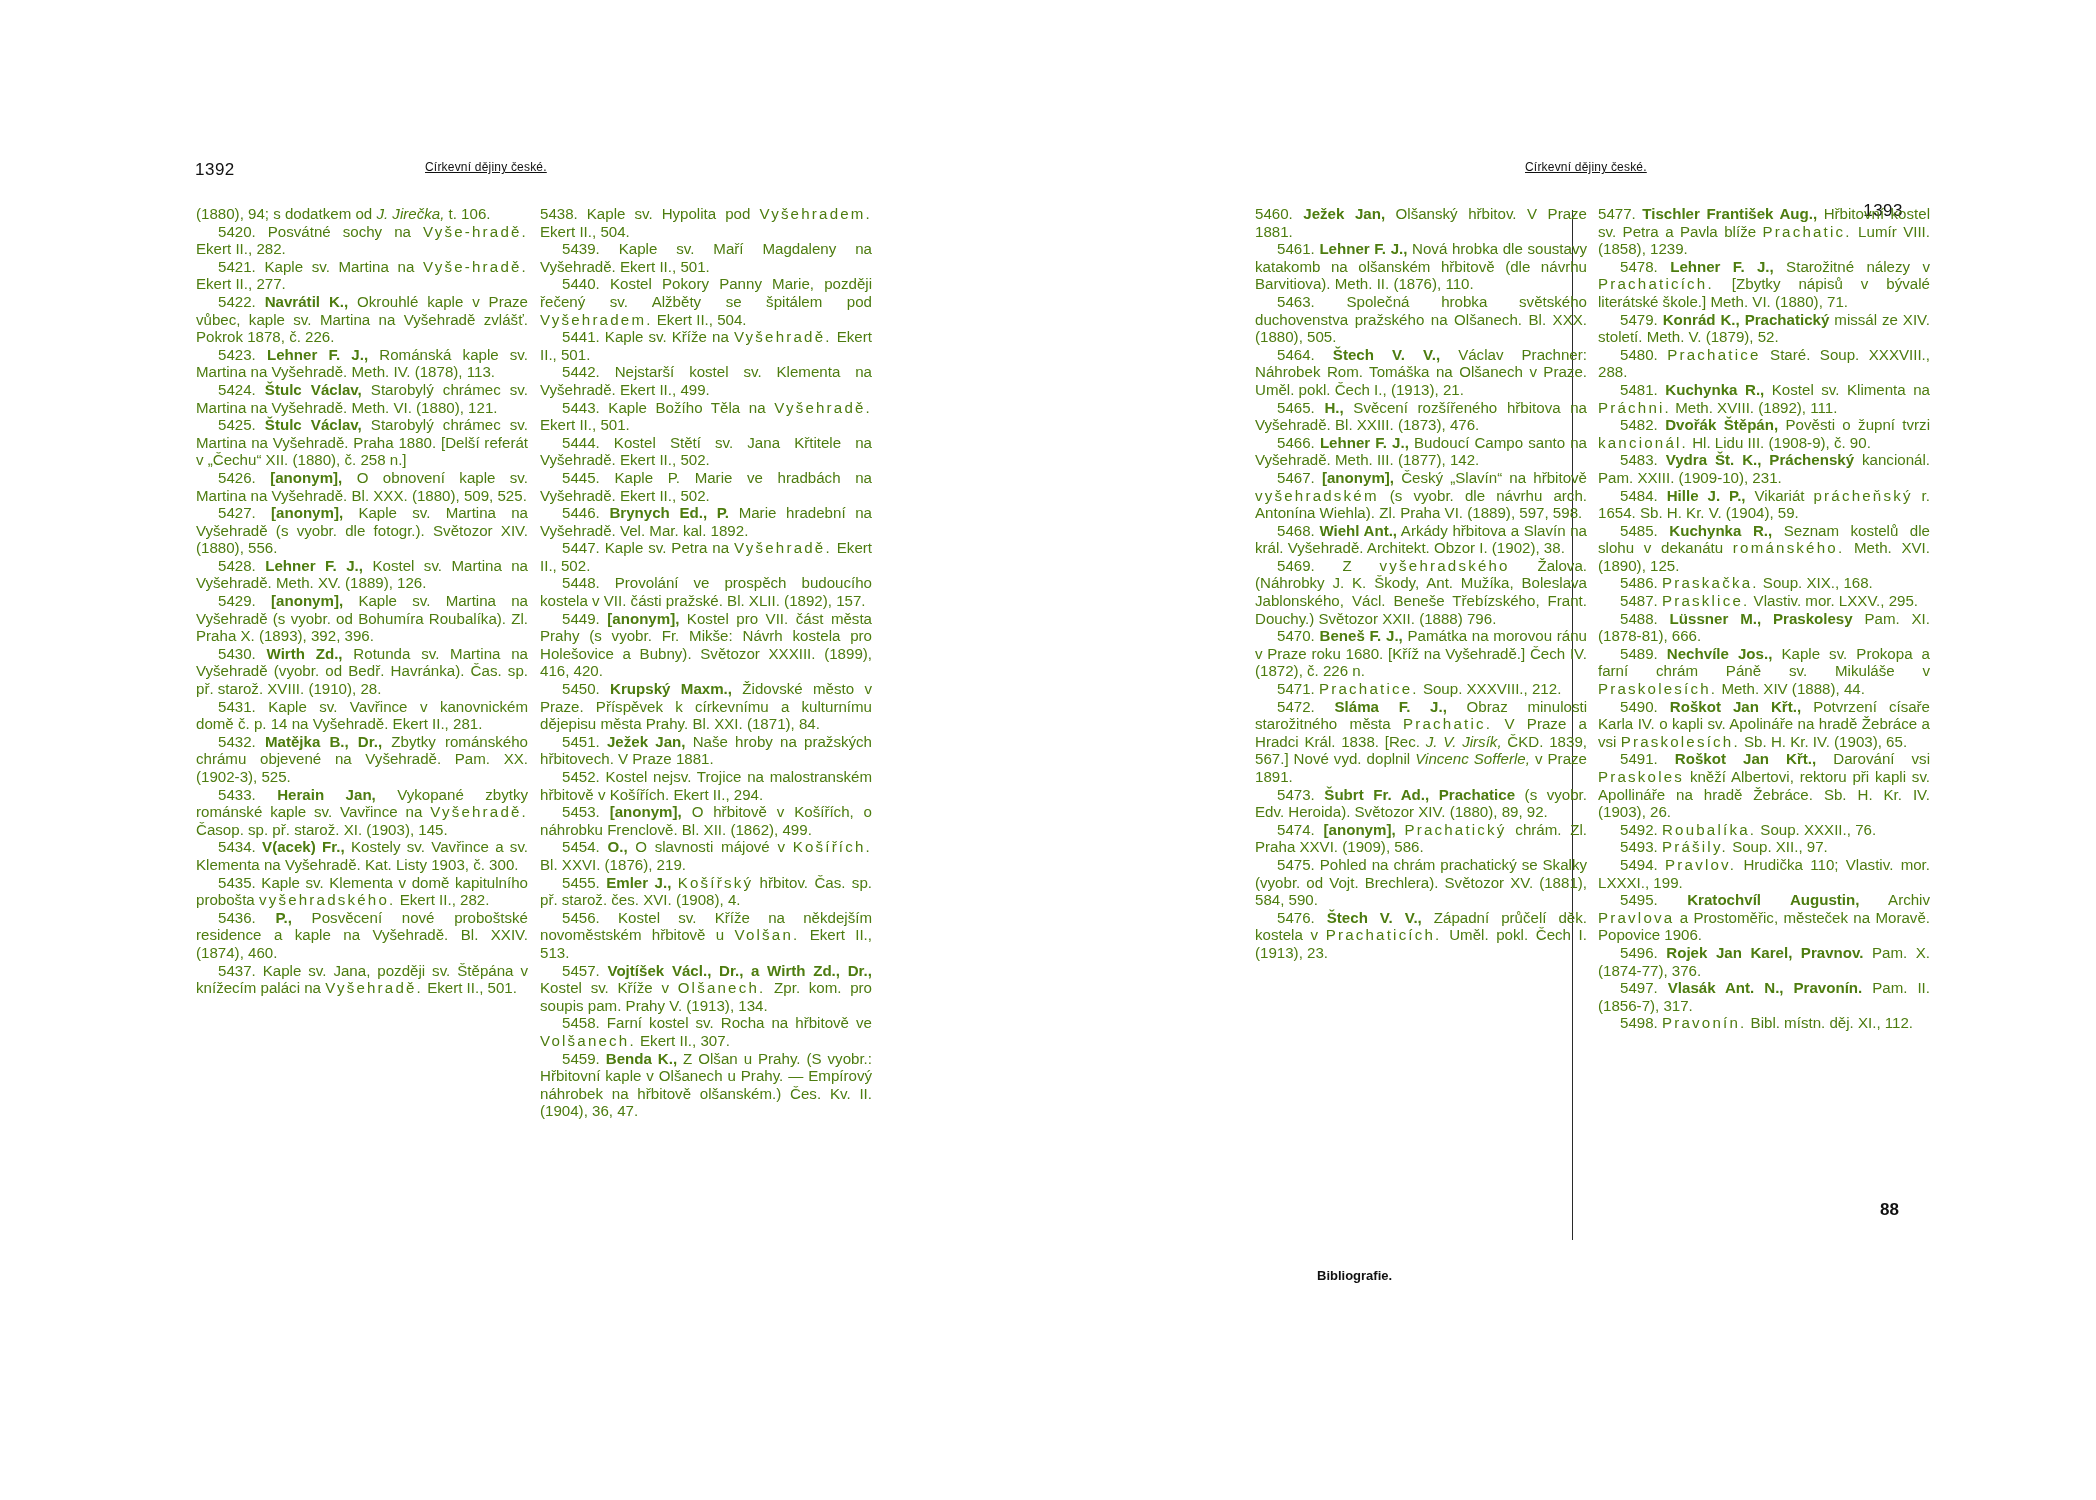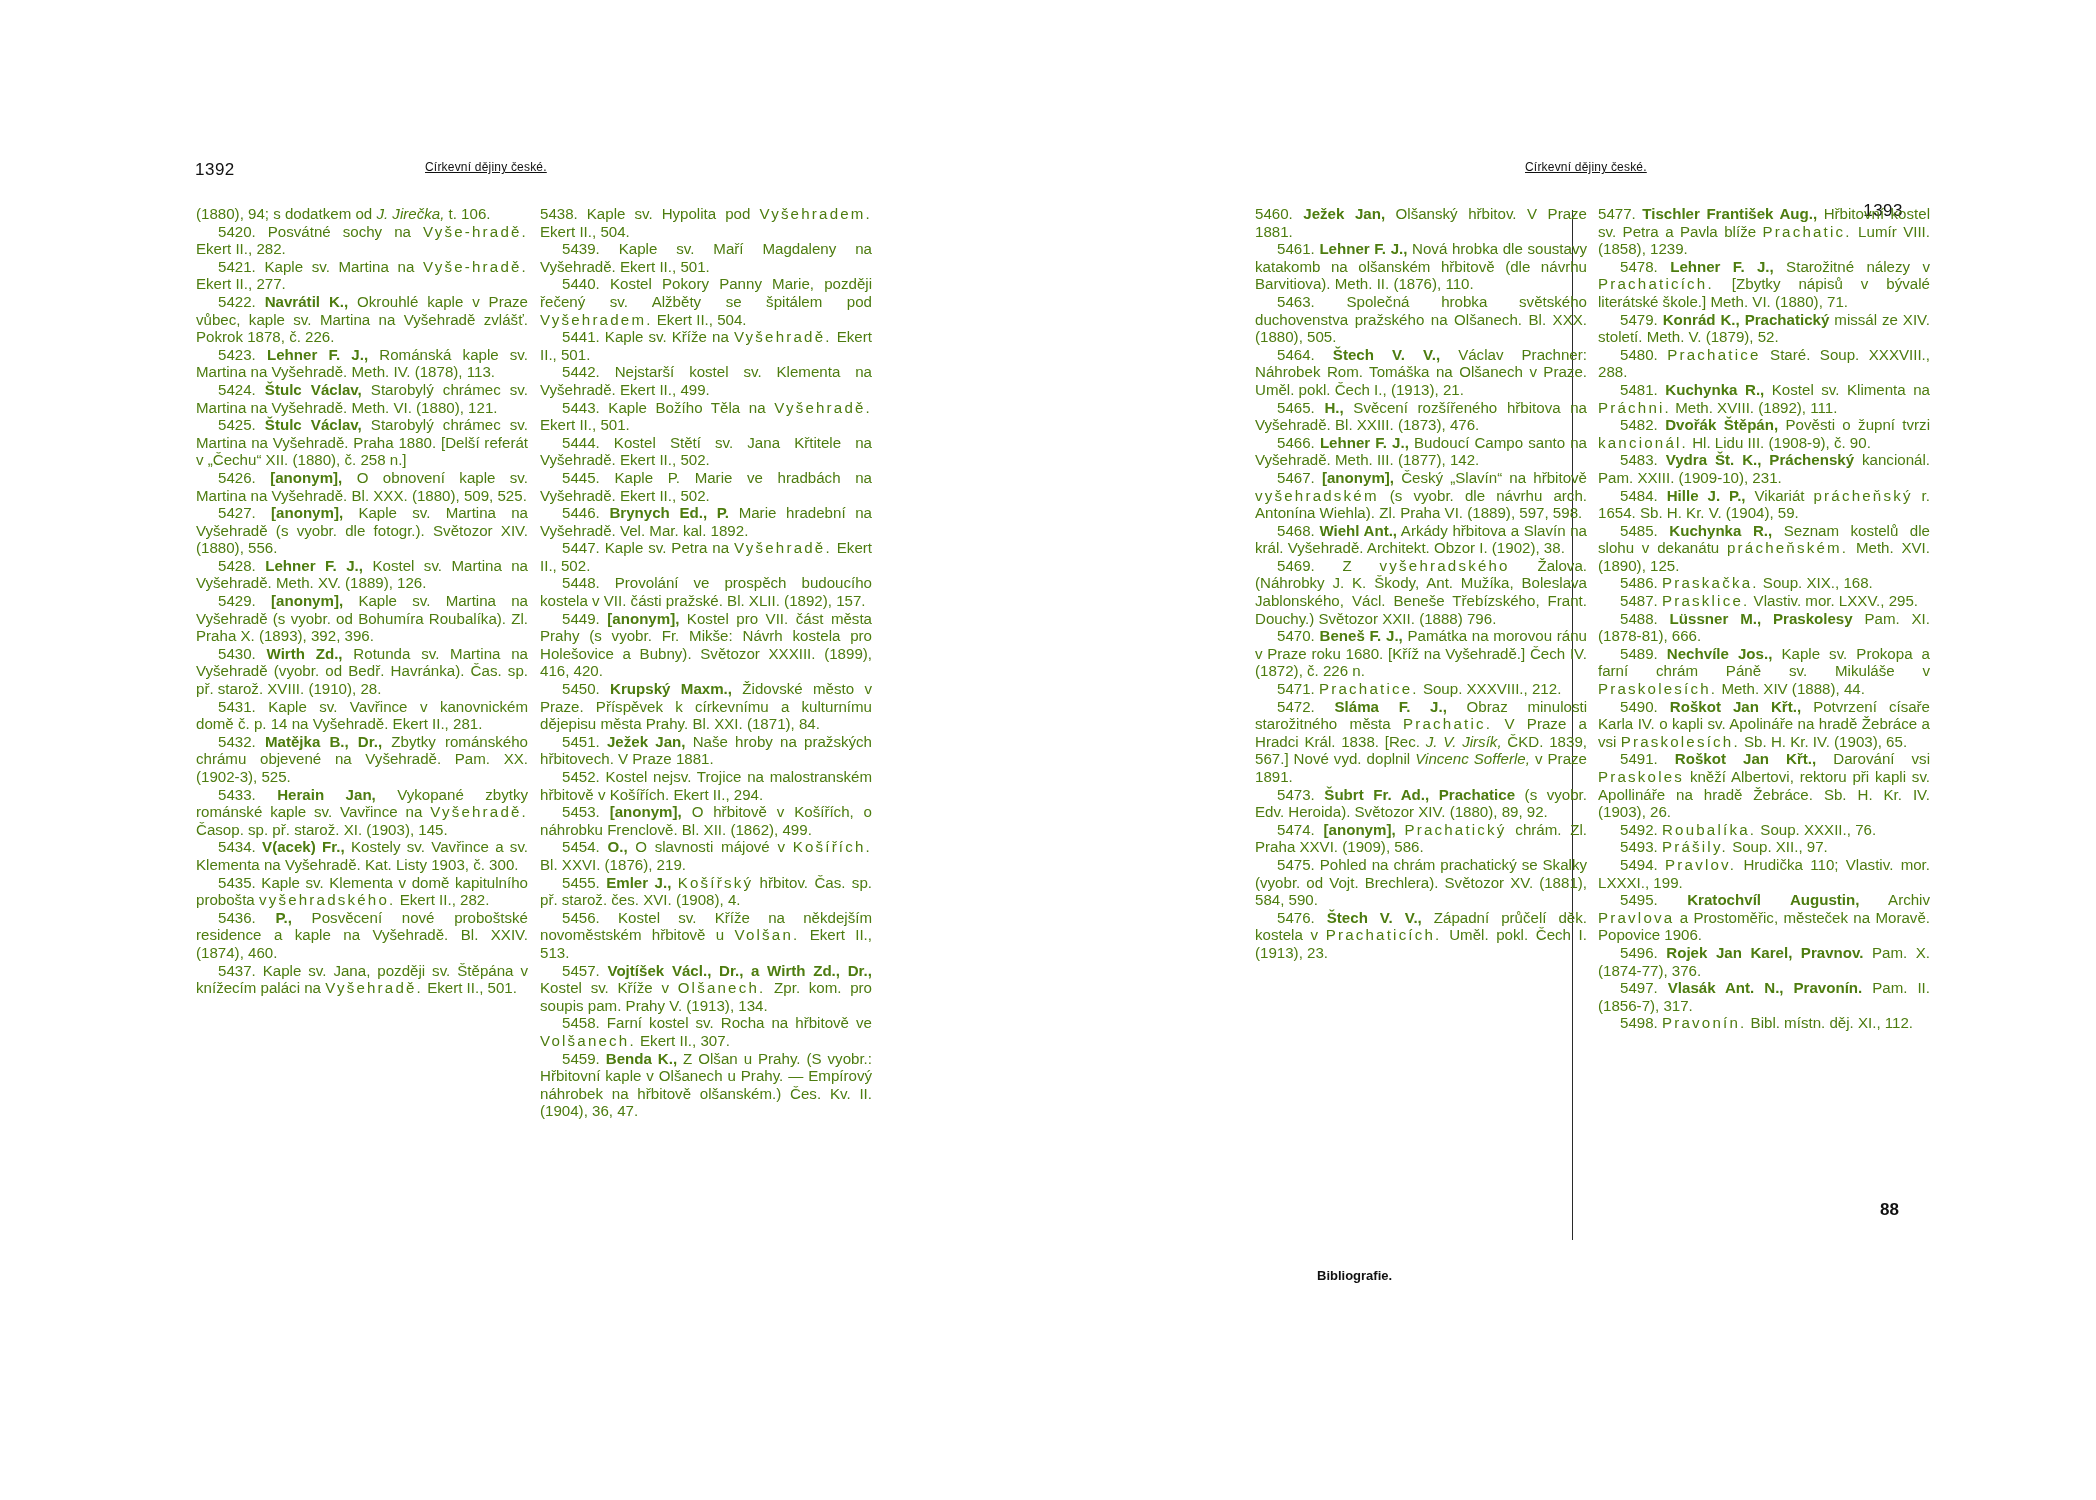--- a/index.html
+++ b/index.html
@@ -178,21 +178,21 @@
     </div>
   <div class="col c4">
       <p class="noind">5477. <b>Tischler František Aug.,</b> Hřbitovní kostel sv. Petra a Pavla blíže <span class="sp">Prachatic.</span> Lumír VIII. (1858), 1239.</p>
       <p>5478. <b>Lehner F. J.,</b> Starožitné nálezy v <span class="sp">Prachaticích.</span> [Zbytky nápisů v bývalé literátské škole.] Meth. VI. (1880), 71.</p>
       <p>5479. <b>Konrád K., Prachatický</b> missál ze XIV. století. Meth. V. (1879), 52.</p>
       <p>5480. <span class="sp">Prachatice</span> Staré. Soup. XXXVIII., 288.</p>
       <p>5481. <b>Kuchynka R.,</b> Kostel sv. Klimenta na <span class="sp">Práchni.</span> Meth. XVIII. (1892), 111.</p>
       <p>5482. <b>Dvořák Štěpán,</b> Pověsti o župní tvrzi <span class="sp">kancionál.</span> Hl. Lidu III. (1908-9), č. 90.</p>
       <p>5483. <b>Vydra Št. K., Práchenský</b> kancionál. Pam. XXIII. (1909-10), 231.</p>
       <p>5484. <b>Hille J. P.,</b> Vikariát <span class="sp">prácheňský</span> r. 1654. Sb. H. Kr. V. (1904), 59.</p>
-      <p>5485. <b>Kuchynka R.,</b> Seznam kostelů dle slohu v dekanátu <span class="sp">prácheňském.</span> Meth. XVI. (1890), 125.</p>
+      <p>5485. <b>Kuchynka R.,</b> Seznam kostelů dle slohu v dekanátu <span class="sp">románského.</span> Meth. XVI. (1890), 125.</p>
       <p>5486. <span class="sp">Praskačka.</span> Soup. XIX., 168.</p>
       <p>5487. <span class="sp">Prasklice.</span> Vlastiv. mor. LXXV., 295.</p>
       <p>5488. <b>Lüssner M., Praskolesy</b> Pam. XI. (1878-81), 666.</p>
       <p>5489. <b>Nechvíle Jos.,</b> Kaple sv. Prokopa a farní chrám Páně sv. Mikuláše v <span class="sp">Praskolesích.</span> Meth. XIV (1888), 44.</p>
       <p>5490. <b>Roškot Jan Křt.,</b> Potvrzení císaře Karla IV. o kapli sv. Apolináře na hradě Žebráce a vsi <span class="sp">Praskolesích.</span> Sb. H. Kr. IV. (1903), 65.</p>
       <p>5491. <b>Roškot Jan Křt.,</b> Darování vsi <span class="sp">Praskoles</span> kněží Albertovi, rektoru při kapli sv. Apollináře na hradě Žebráce. Sb. H. Kr. IV. (1903), 26.</p>
       <p>5492. <span class="sp">Roubalíka.</span> Soup. XXXII., 76.</p>
       <p>5493. <span class="sp">Prášily.</span> Soup. XII., 97.</p>
       <p>5494. <span class="sp">Pravlov.</span> Hrudička 110; Vlastiv. mor. LXXXI., 199.</p>
       <p>5495. <b>Kratochvíl Augustin,</b> Archiv <span class="sp">Pravlova</span> a Prostoměřic, městeček na Moravě. Popovice 1906.</p>

